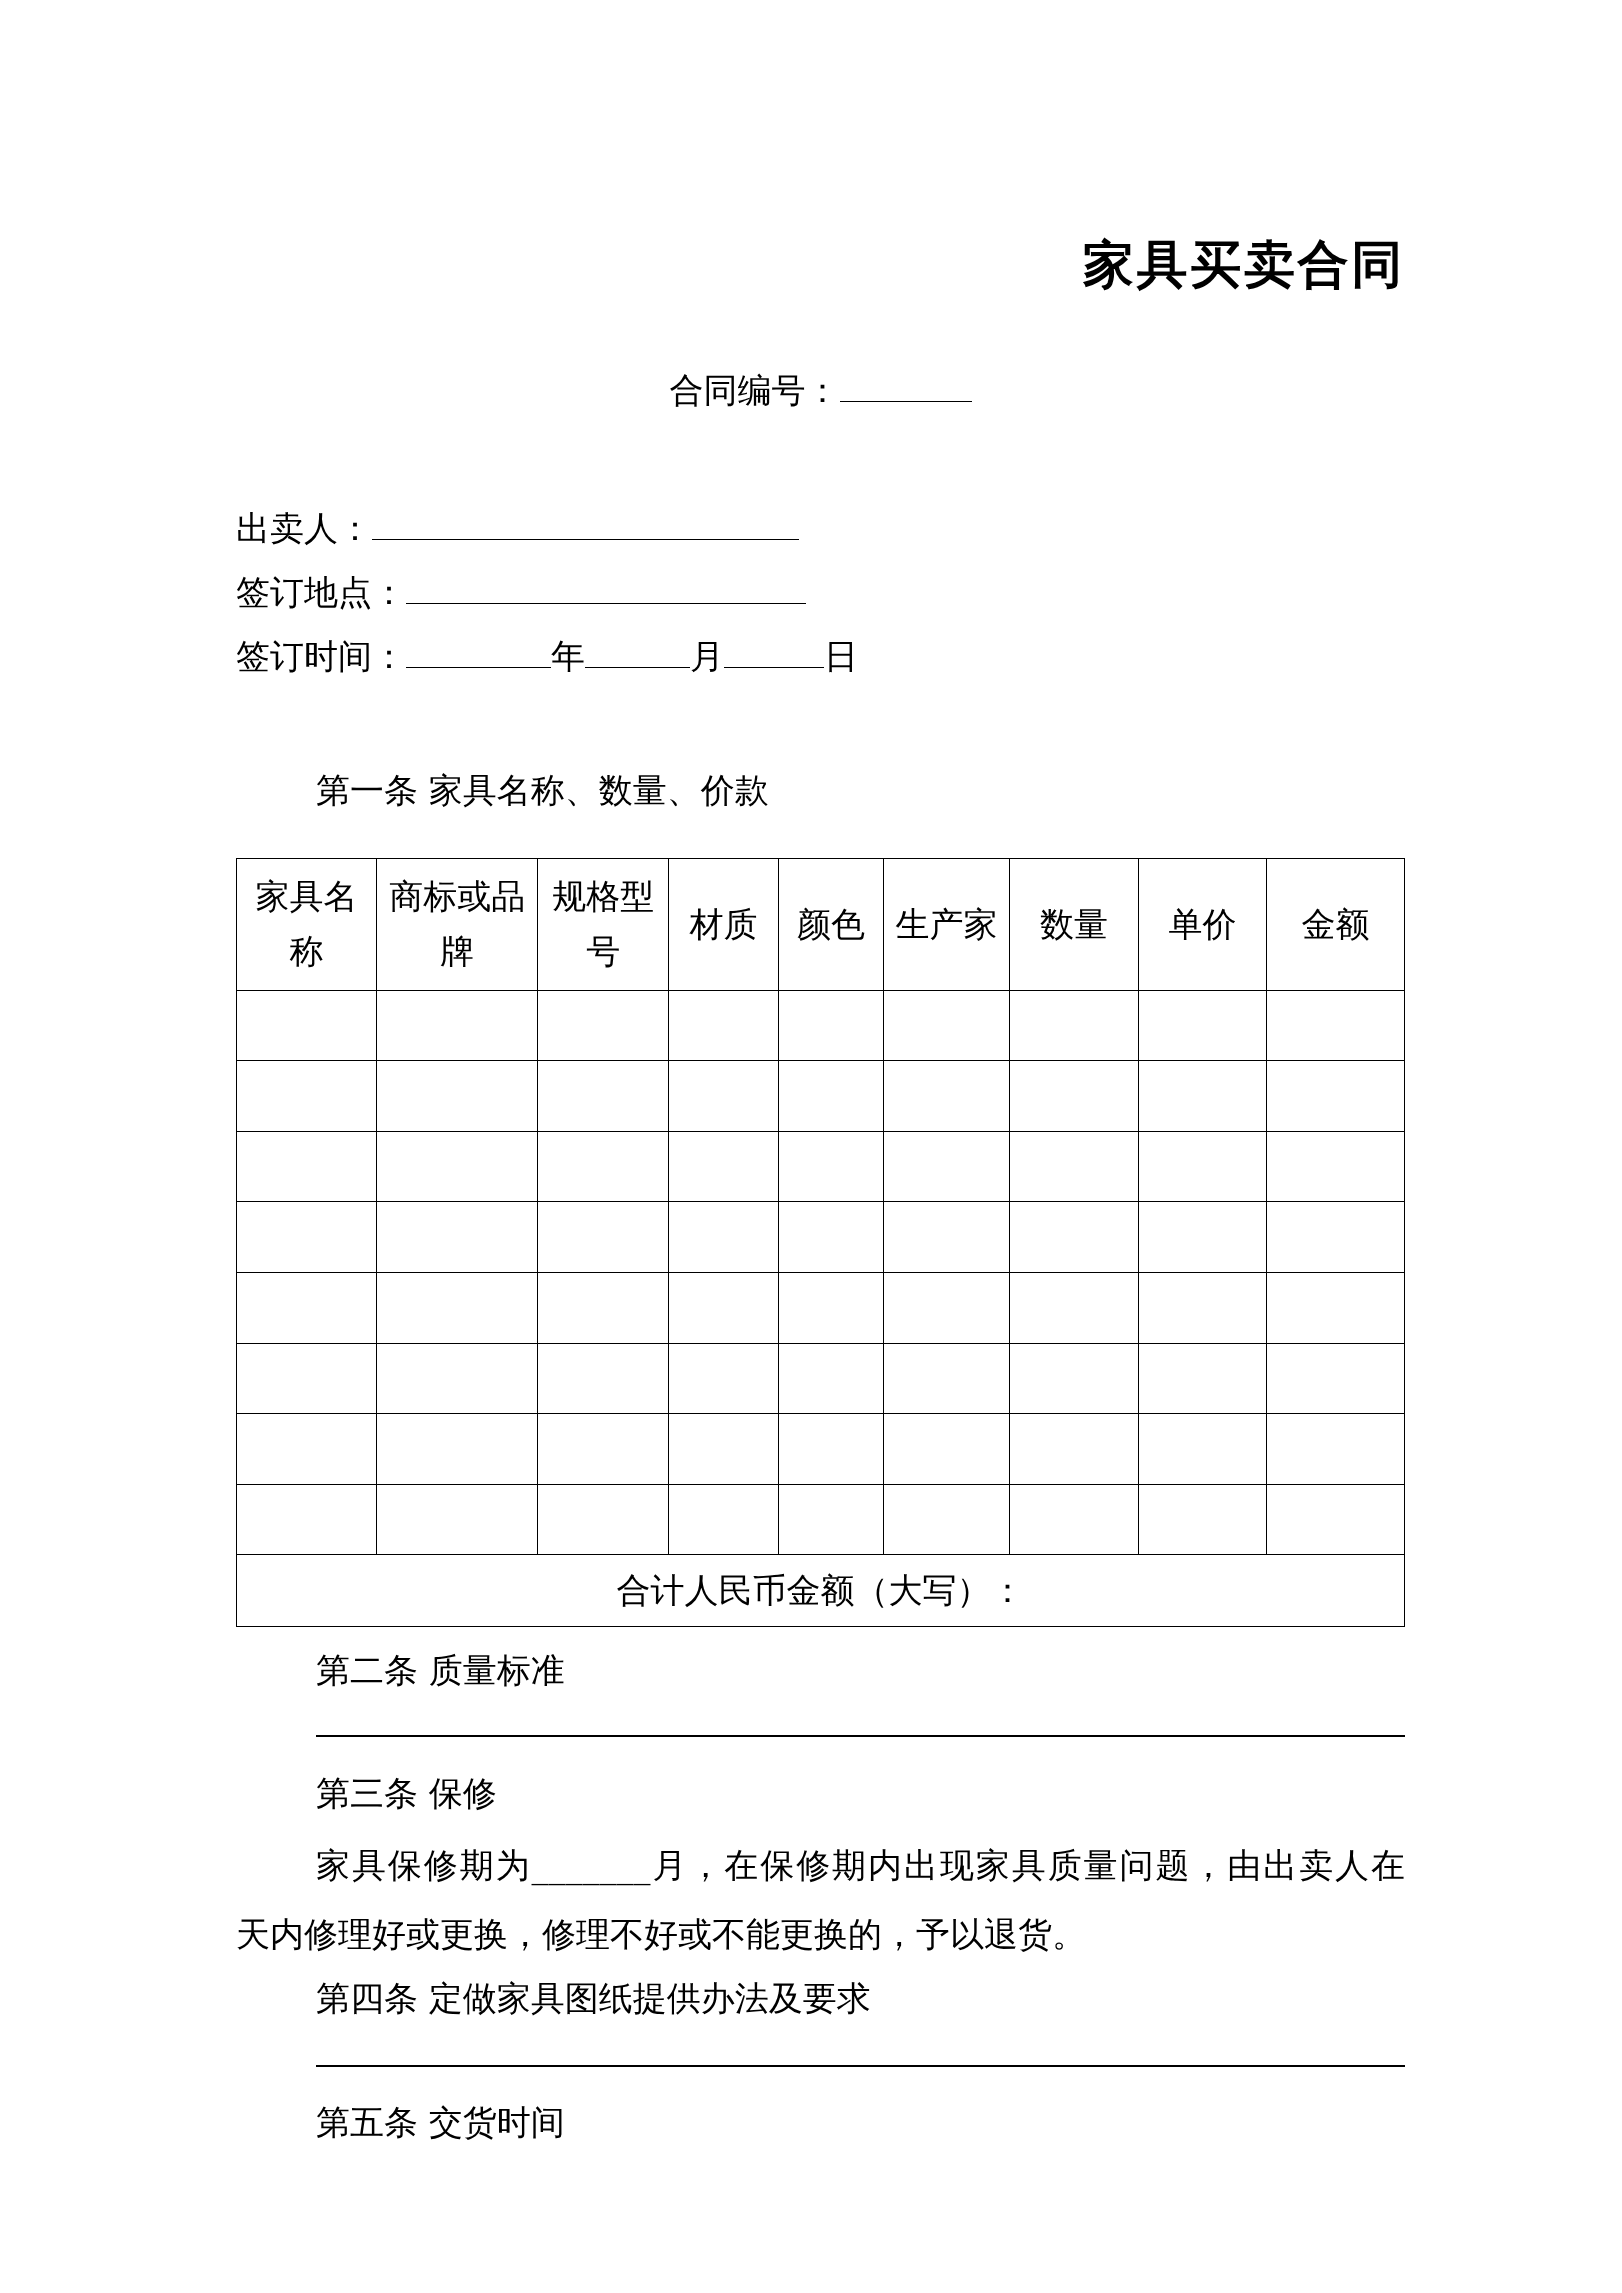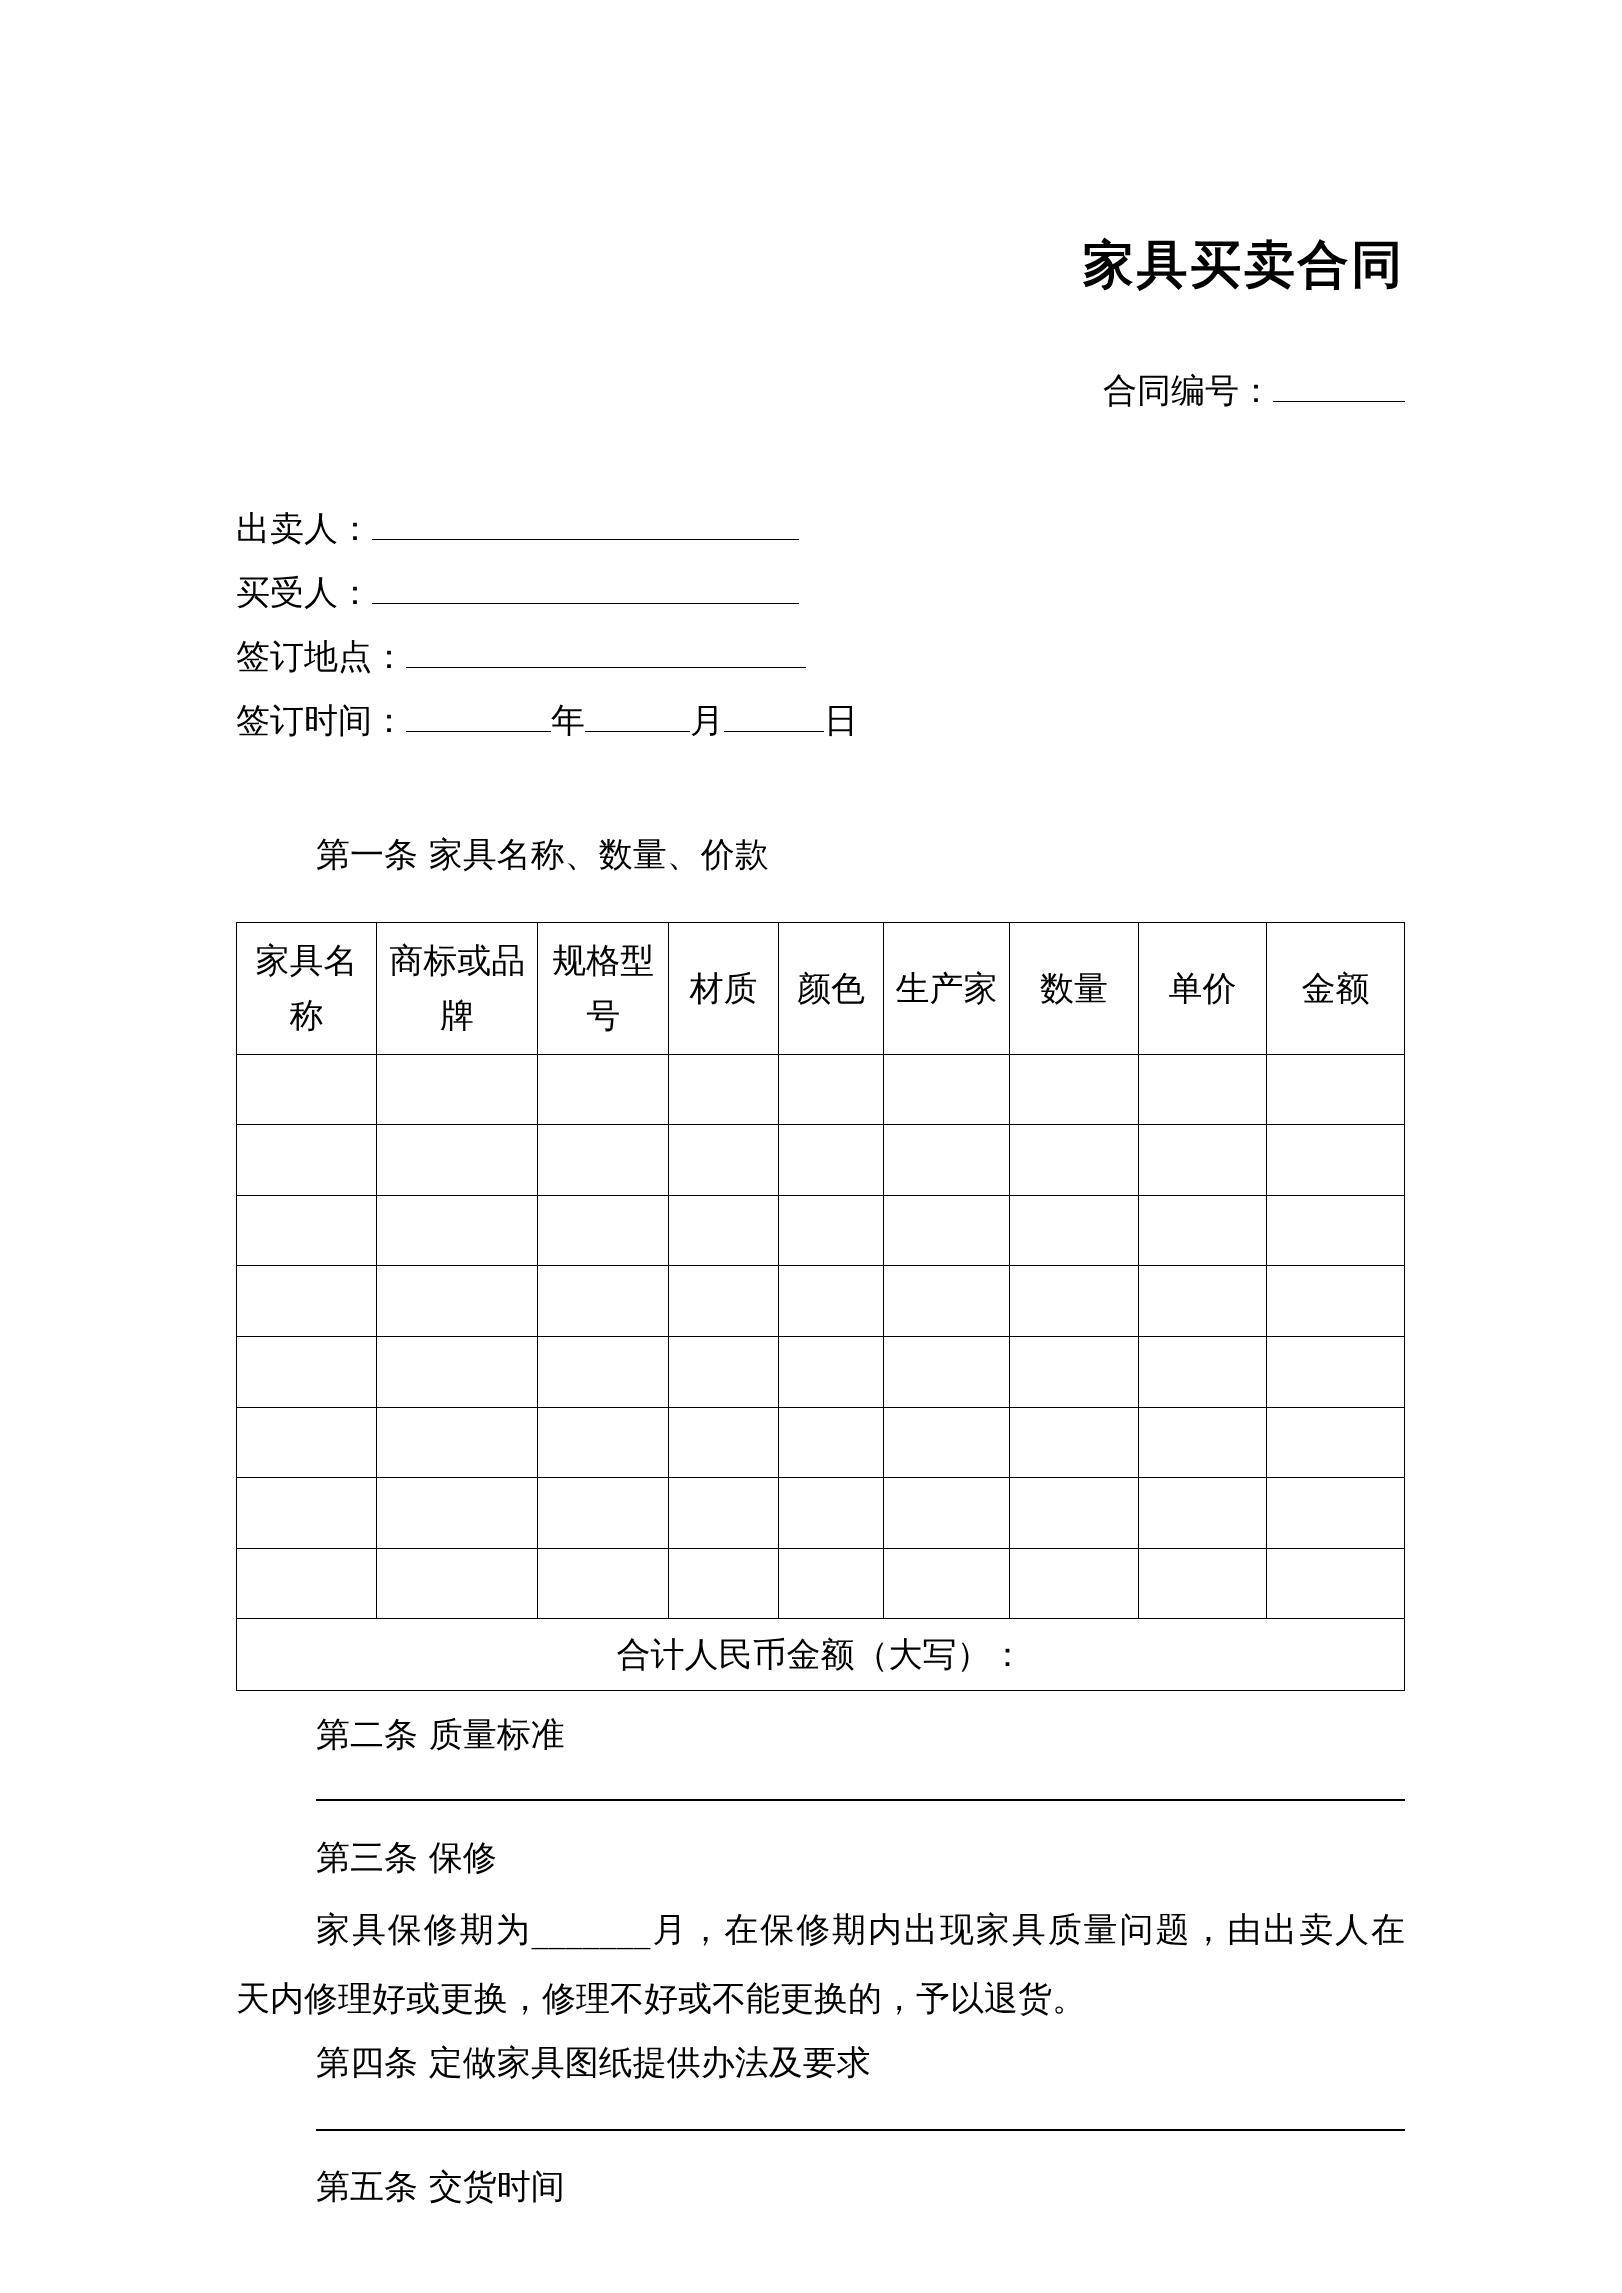--- a/index.html
+++ b/index.html
@@ -19,21 +19,21 @@
   .doc-title {
     margin: 0;
     text-align: right;
     font-size: 51px;
     font-weight: bold;
     letter-spacing: 2.7px;
     line-height: 64px;
   }
   .contract-no-row {
     margin-top: 65px;
-    text-align: right;
+    text-align: center;
     line-height: 58px;
   }
   .blank {
     display: inline-block;
     border-bottom: 1.8px solid #000;
     height: 27px;
     vertical-align: baseline;
   }
   .blank-contract { width: 132px; }
   .blank-party    { width: 427px; }
@@ -116,23 +116,20 @@
 
   <h1 class="doc-title">家具买卖合同</h1>
 
   <div class="contract-no-row">
     <span>合同编号：</span><span class="blank blank-contract"></span>
   </div>
 
   <div class="parties">
     <div class="party-row">
       <span>出卖人：</span><span class="blank blank-party"></span>
-    </div>
-    <div class="party-row">
-      <span>买受人：</span><span class="blank blank-party"></span>
     </div>
     <div class="party-row">
       <span>签订地点：</span><span class="blank blank-place"></span>
     </div>
     <div class="party-row">
       <span>签订时间：</span><span class="blank blank-year"></span><span>年</span><span class="blank blank-month"></span><span>月</span><span class="blank blank-day"></span><span>日</span>
     </div>
   </div>
 
   <div class="article-heading heading-a1">第一条 家具名称、数量、价款</div>

